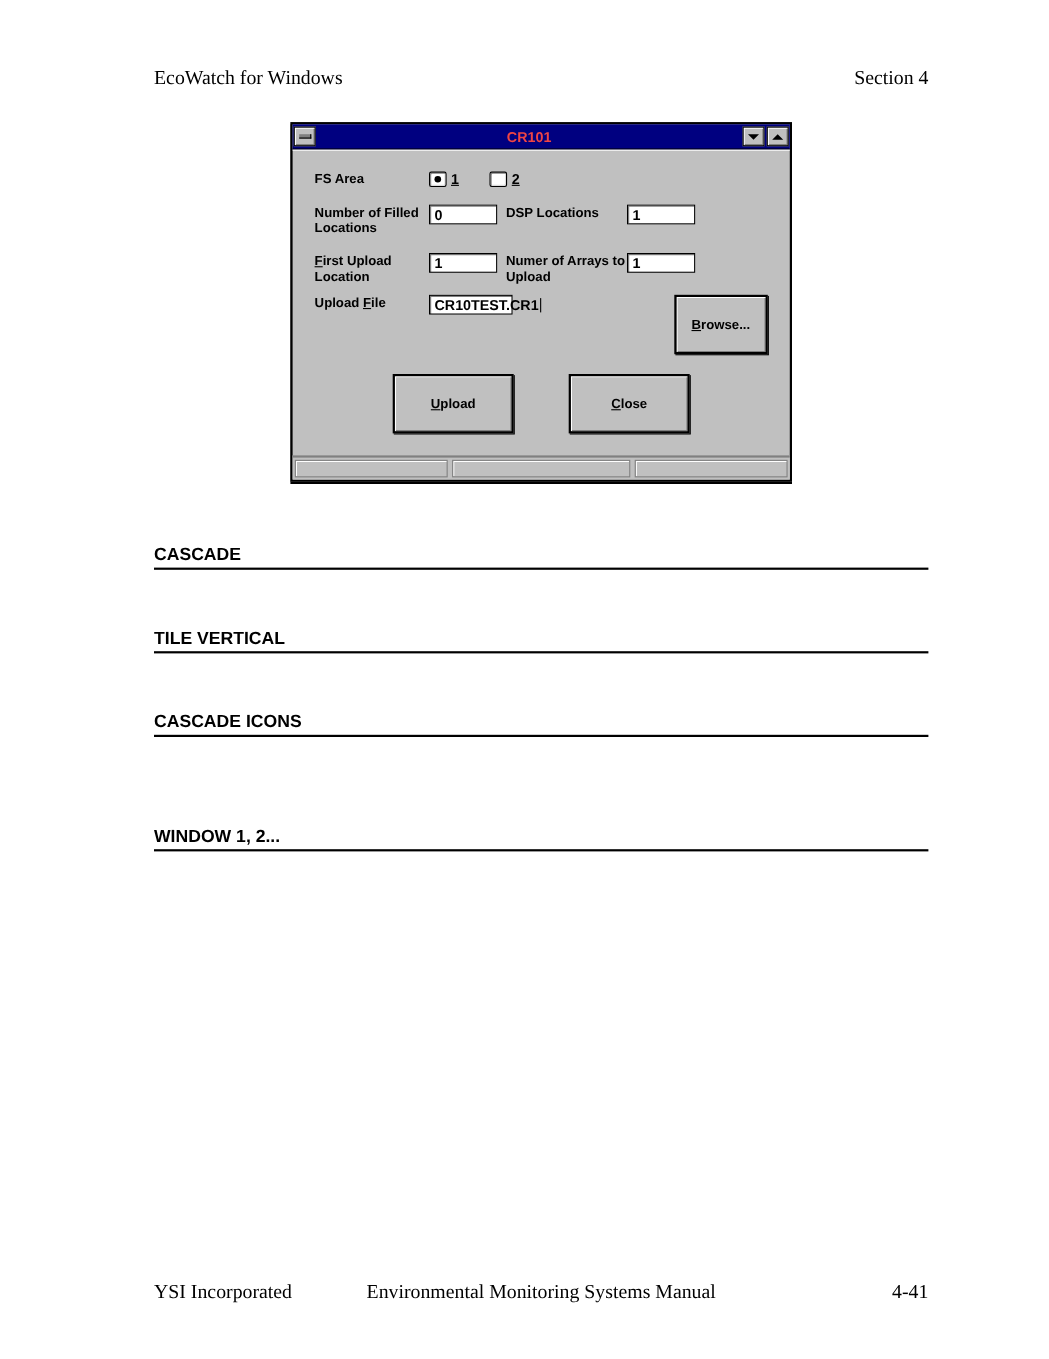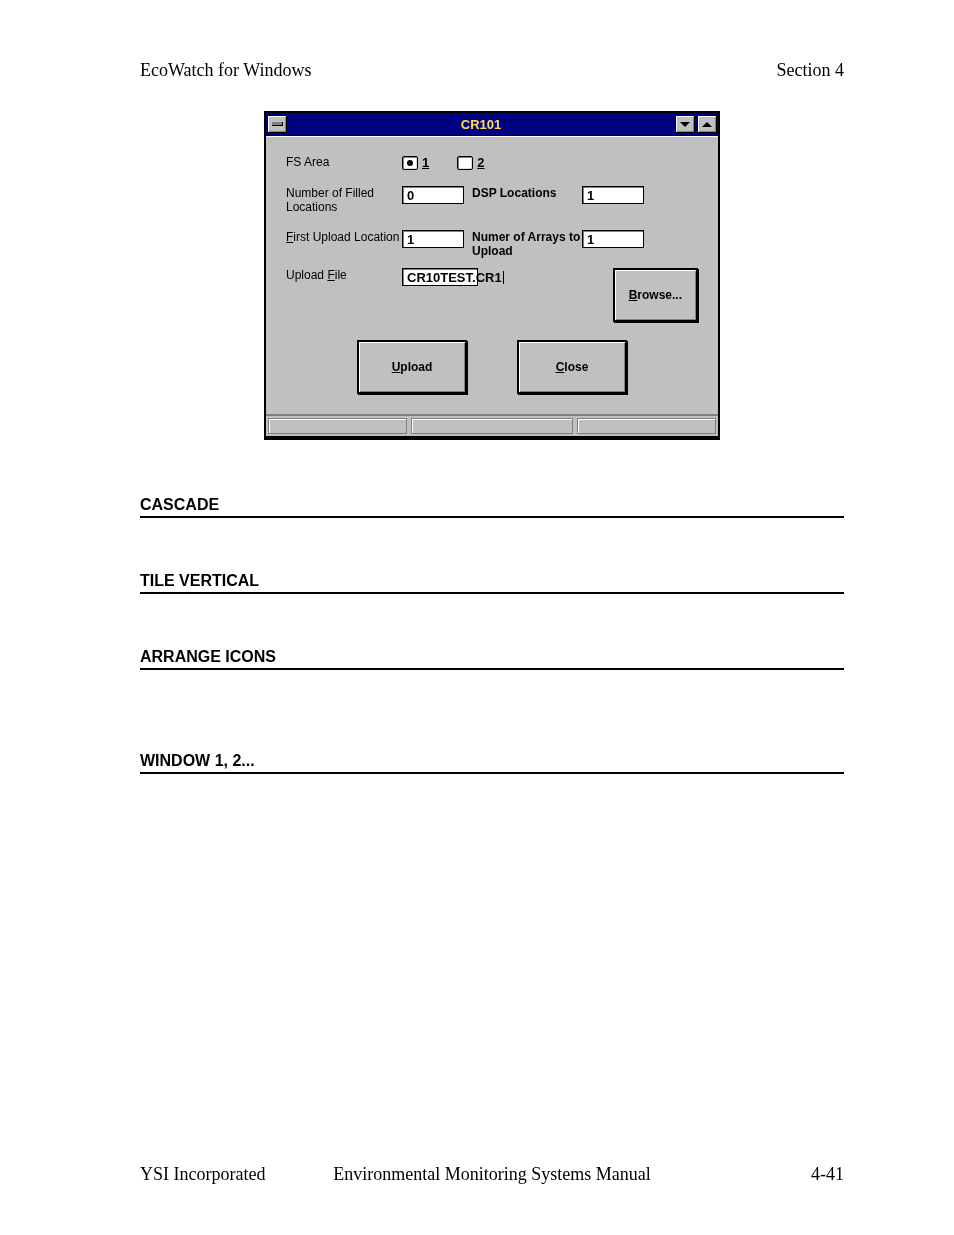--- a/index.html
+++ b/index.html
@@ -36,21 +36,21 @@
     border: 2px solid #000;
     box-shadow: 0 2px 0 #000;
     font-family: "MS Sans Serif", Arial, sans-serif;
     font-size: 12px;
   }
   .titlebar {
     display: flex;
     align-items: center;
     height: 22px;
     background: #000080;
-    color: #fde047;
+    color: #ef4444;
     border-bottom: 1px solid #000;
   }
   .sysmenu, .minbtn, .maxbtn {
     width: 20px;
     height: 18px;
     background: #c0c0c0;
     border: 1px solid #000;
     box-sizing: border-box;
     display: flex;
     align-items: center;
@@ -89,22 +89,22 @@
   .client {
     padding: 18px 20px 12px 20px;
     border-top: 1px solid #fff;
   }
   .row {
     display: flex;
     align-items: flex-start;
     margin-bottom: 16px;
   }
   .lbl {
-    width: 116px;
-    font-weight: normal;
+    width: 104px;
+    font-weight: bold;
     font-size: 12px;
     line-height: 14px;
   }
   .lbl2 {
     width: 110px;
     font-weight: bold;
     font-size: 12px;
     line-height: 14px;
     margin-left: 8px;
   }
@@ -302,21 +302,21 @@
         <div class="status-pane"></div>
         <div class="status-pane" style="flex:0 0 160px"></div>
         <div class="status-pane"></div>
       </div>
     </div>
   </div>
 
 
   <div class="h-sub">CASCADE</div>
   <div class="h-sub">TILE VERTICAL</div>
-  <div class="h-sub wide-gap">ARRANGE ICONS</div>
+  <div class="h-sub wide-gap">CASCADE ICONS</div>
   <div class="h-sub last">WINDOW 1, 2...</div>
 
   <div class="footer">
     <span>YSI Incorporated</span>
     <span class="mid">Environmental Monitoring Systems Manual</span>
     <span>4-41</span>
   </div>
 
 </div>
 

